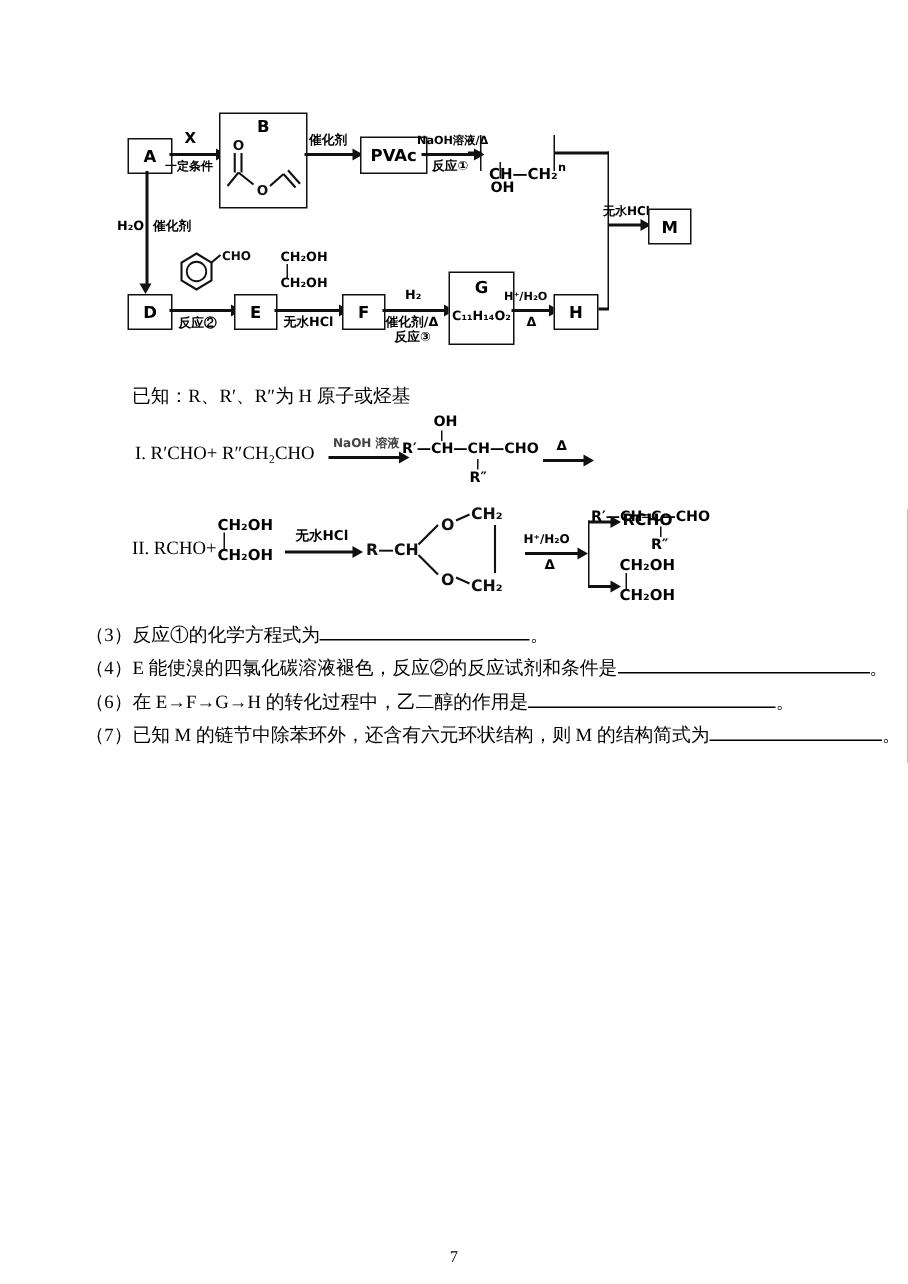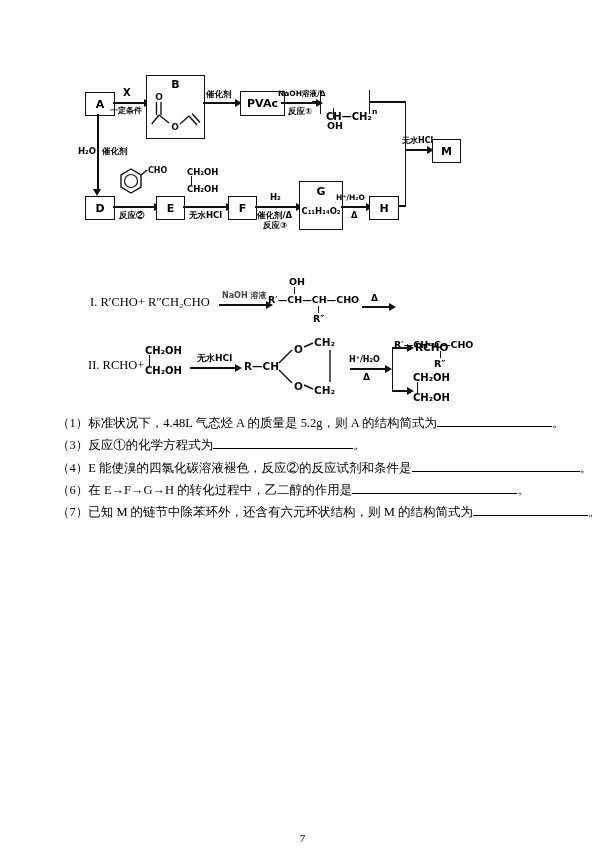--- a/index.html
+++ b/index.html
@@ -137,20 +137,21 @@
 
     <div class="harrow" style="left:341px;top:206px;width:26px;"></div>
     <div class="dlabel" style="left:336px;top:194px;font-size:7.5px;">H⁺/H₂O</div>
     <div class="dlabel" style="left:351px;top:211px;">Δ</div>
 
     <div class="dbox" style="left:369px;top:196px;width:28px;height:22px;">
         <span>H</span>
       </div>
   </div>
 
+  <div class="known-line" style="left:88px;top:256px;">已知：R、R′、R″为 H 原子或烃基</div>
 
   <div class="known-line" style="left:90px;top:295px;">I. R′CHO+ R″CH₂CHO</div>
   <div class="harrow" style="left:219px;top:304px;width:48px;"></div>
   <div class="dlabel" style="left:222px;top:292px;font-size:8px;color:#444;">NaOH 溶液</div>
 
   <div class="abs" style="left:268px;top:277px;width:95px;height:48px;">
     <div class="chem" style="left:21px;top:0;font-size:9.5px;">OH</div>
     <div class="vl" style="left:26px;top:10px;height:7px;"></div>
     <div class="chem" style="left:0;top:18px;font-size:9.5px;">R′—CH—CH—CHO</div>
     <div class="vl" style="left:50px;top:29px;height:7px;"></div>
@@ -200,21 +201,20 @@
   <div class="chem" style="left:415px;top:342px;font-size:10.5px;">RCHO</div>
   <div class="glycol" style="left:413px;top:373px;font-size:10px;">
     <div>CH₂OH</div>
     <div class="gap" style="height:10px;">
         <div class="bond"></div>
       </div>
     <div>CH₂OH</div>
   </div>
 
   <div class="questions">
-    <div class="q"><span>（1）标准状况下，4.48L 气态烃 A 的质量是 5.2g，则 A 的结构简式为</span><span class="blank" style="width:115px;"></span><span>。</span></div>
     <div class="q"><span>（3）反应①的化学方程式为</span><span class="blank" style="width:140px;"></span><span>。</span></div>
     <div class="q"><span>（4）E 能使溴的四氯化碳溶液褪色，反应②的反应试剂和条件是</span><span class="blank" style="width:168px;"></span><span>。</span></div>
     <div class="q"><span>（6）在 E→F→G→H 的转化过程中，乙二醇的作用是</span><span class="blank" style="width:165px;"></span><span>。</span></div>
     <div class="q"><span>（7）已知 M 的链节中除苯环外，还含有六元环状结构，则 M 的结构简式为</span><span class="blank" style="width:115px;"></span><span>。</span></div>
   </div>
 
   <div class="pageno">7</div>
 </div>
 
 </body></html>

